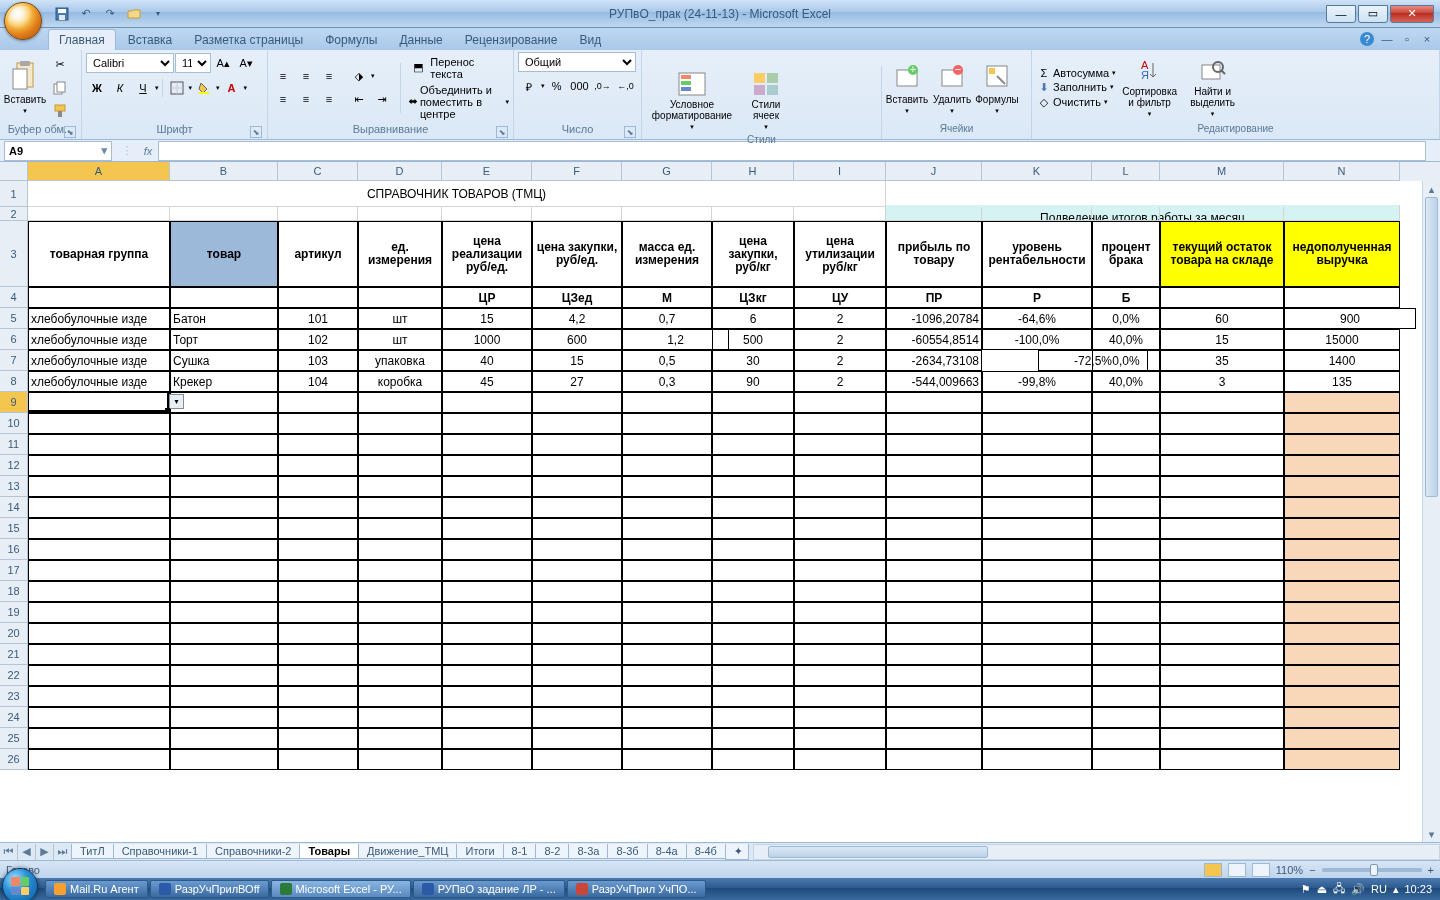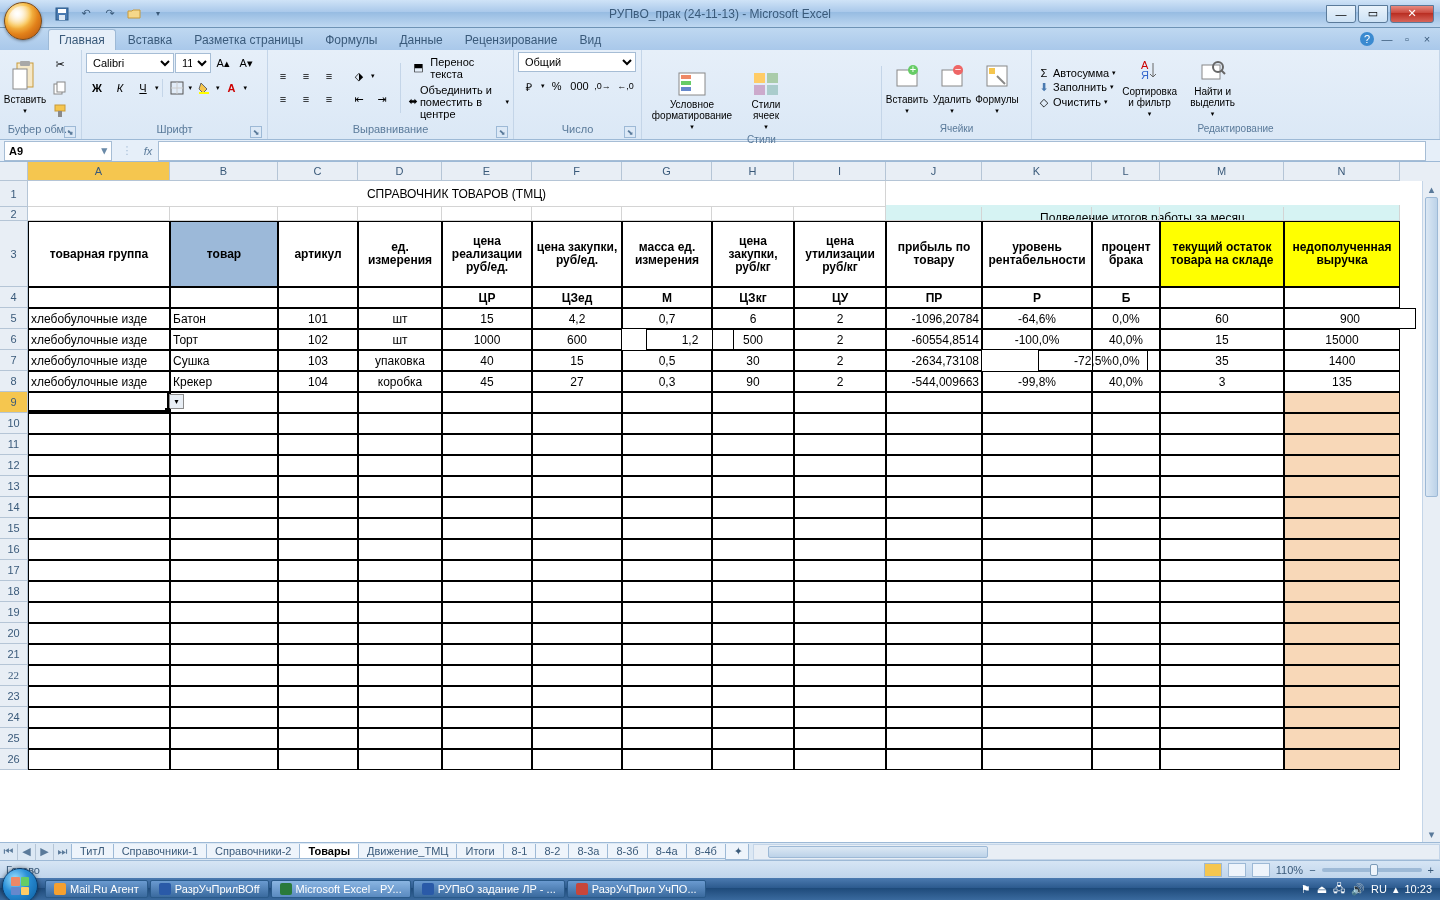--- a/index.html
+++ b/index.html
@@ -421,21 +421,21 @@
         <div class="rowhdr" style="height: 21px;">12</div>
         <div class="rowhdr" style="height: 21px;">13</div>
         <div class="rowhdr" style="height: 21px;">14</div>
         <div class="rowhdr" style="height: 21px;">15</div>
         <div class="rowhdr" style="height: 21px;">16</div>
         <div class="rowhdr" style="height: 21px;">17</div>
         <div class="rowhdr" style="height: 21px;">18</div>
         <div class="rowhdr" style="height: 21px;">19</div>
         <div class="rowhdr" style="height: 21px;">20</div>
         <div class="rowhdr" style="height: 21px;">21</div>
-        <div class="rowhdr" style="height: 21px; font-family: Liberation Serif, serif;">22</div>
+        <div class="rowhdr" style="height: 21px;">22</div>
         <div class="rowhdr" style="height: 21px;">23</div>
         <div class="rowhdr" style="height: 21px;">24</div>
         <div class="rowhdr" style="height: 21px;">25</div>
         <div class="rowhdr" style="height: 21px;">26</div>
       </div>
   </div>
   <div style="flex:1;display:flex;flex-direction:column;overflow:hidden;">
     <div class="colhdrs" id="colhdrs">
         <div class="colhdr sel" style="width: 142px;">A</div>
         <div class="colhdr" style="width: 108px;">B</div>
@@ -510,21 +510,21 @@
         <div class="cell" style="left: 954px; top: 127px; width: 110px; height: 21px; justify-content: center; border: 1px solid rgb(0, 0, 0);">-64,6%</div>
         <div class="cell" style="left: 1064px; top: 127px; width: 68px; height: 21px; justify-content: center; border: 1px solid rgb(0, 0, 0);">0,0%</div>
         <div class="cell" style="left: 1132px; top: 127px; width: 124px; height: 21px; justify-content: center; border: 1px solid rgb(0, 0, 0);">60</div>
         <div class="cell" style="left: 1256px; top: 127px; width: 132px; height: 21px; justify-content: center; border: 1px solid rgb(0, 0, 0);">900</div>
         <div class="cell" style="left: 0px; top: 148px; width: 142px; height: 21px; justify-content: flex-start; border: 1px solid rgb(0, 0, 0);">хлебобулочные изде</div>
         <div class="cell" style="left: 142px; top: 148px; width: 108px; height: 21px; justify-content: flex-start; border: 1px solid rgb(0, 0, 0);">Торт</div>
         <div class="cell" style="left: 250px; top: 148px; width: 80px; height: 21px; justify-content: center; border: 1px solid rgb(0, 0, 0);">102</div>
         <div class="cell" style="left: 330px; top: 148px; width: 84px; height: 21px; justify-content: center; border: 1px solid rgb(0, 0, 0);">шт</div>
         <div class="cell" style="left: 414px; top: 148px; width: 90px; height: 21px; justify-content: center; border: 1px solid rgb(0, 0, 0);">1000</div>
         <div class="cell" style="left: 504px; top: 148px; width: 90px; height: 21px; justify-content: center; border: 1px solid rgb(0, 0, 0);">600</div>
-        <div class="cell" style="left: 618px; top: 148px; width: 88px; height: 21px; justify-content: center; border: 1px solid rgb(0, 0, 0);">1,2</div>
+        <div class="cell" style="left: 594px; top: 148px; width: 107px; height: 21px; justify-content: center; border: 1px solid rgb(0, 0, 0);">1,2</div>
         <div class="cell" style="left: 684px; top: 148px; width: 82px; height: 21px; justify-content: center; border: 1px solid rgb(0, 0, 0);">500</div>
         <div class="cell" style="left: 766px; top: 148px; width: 92px; height: 21px; justify-content: center; border: 1px solid rgb(0, 0, 0);">2</div>
         <div class="cell" style="left: 858px; top: 148px; width: 96px; height: 21px; justify-content: flex-end; border: 1px solid rgb(0, 0, 0);">-60554,8514</div>
         <div class="cell" style="left: 954px; top: 148px; width: 110px; height: 21px; justify-content: center; border: 1px solid rgb(0, 0, 0);">-100,0%</div>
         <div class="cell" style="left: 1064px; top: 148px; width: 68px; height: 21px; justify-content: center; border: 1px solid rgb(0, 0, 0);">40,0%</div>
         <div class="cell" style="left: 1132px; top: 148px; width: 124px; height: 21px; justify-content: center; border: 1px solid rgb(0, 0, 0);">15</div>
         <div class="cell" style="left: 1256px; top: 148px; width: 116px; height: 21px; justify-content: center; border: 1px solid rgb(0, 0, 0);">15000</div>
         <div class="cell" style="left: 0px; top: 169px; width: 142px; height: 21px; justify-content: flex-start; border: 1px solid rgb(0, 0, 0);">хлебобулочные изде</div>
         <div class="cell" style="left: 142px; top: 169px; width: 108px; height: 21px; justify-content: flex-start; border: 1px solid rgb(0, 0, 0);">Сушка</div>
         <div class="cell" style="left: 250px; top: 169px; width: 80px; height: 21px; justify-content: center; border: 1px solid rgb(0, 0, 0);">103</div>

